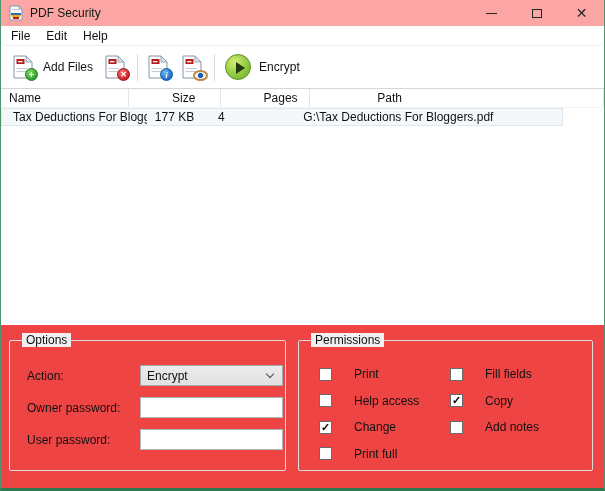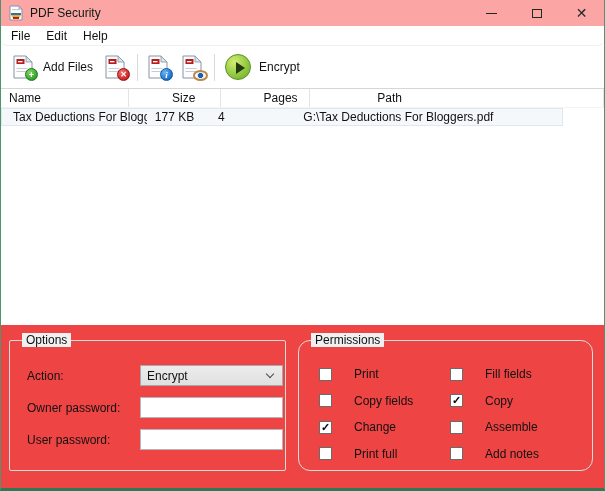--- a/index.html
+++ b/index.html
@@ -52,21 +52,21 @@
   .hcell { display:flex; align-items:center; padding-left:8px; border-right:1px solid #e4e4e4; height:100%; }
   .col-name { width:152px; } .col-size { width:66px; } .col-pages { width:64px; } .col-path { width:280px;margin-left:24px; }
   .list-row { display:flex; align-items:center; height:18px; width:562px; background:#f4f8fb; border:1px solid #e0e8ef; }
   .rcell { padding-left:8px; white-space:nowrap; overflow:hidden; }
   .rcell.col-name { display:flex; align-items:center; gap:5px; padding-left:6px; }
 
   
   .bottom-panel { position:relative; height:163px; background:#ef4444; }
   .groupbox { position:absolute; top:15px; height:131px; border:1px solid #dcdcdc; border-radius:2px; }
   .gb-options { left:8px; width:277px; }
-  .gb-permissions { left:297px; width:295px;border-radius:12px; }
+  .gb-permissions { left:297px; width:295px; }
   .group-title { position:absolute; top:-8px; left:12px; background:#f0f0f0; padding:0 4px; }
 
   .form-label { position:absolute; left:17px;text-align:center; }
   .lbl-action { top:28px; } .lbl-owner { top:60px; } .lbl-user { top:92px; }
   .field { position:absolute; left:130px; width:143px; height:21px; }
   .combobox { top:24px; background:linear-gradient(#ececec,#e0e0e0); border:1px solid #a5a9ad;
     display:flex; align-items:center; padding-left:6px; }
   .chevron { margin-left:auto; margin-right:9px; width:6px; height:6px;
     border-right:1.6px solid #4a4a4a; border-bottom:1.6px solid #4a4a4a; transform:rotate(45deg); margin-top:-3px; }
   .textinput { background:#fff; border:1px solid #b2b6ba; font:inherit; padding:0 5px; }
@@ -225,43 +225,39 @@
 
     <div class="groupbox gb-permissions">
       <span class="group-title">Permissions</span>
       <div class="perm-grid">
         <div class="perm-item">
           <span class="checkbox"></span>
           <span>Print</span>
         </div>
         <div class="perm-item">
           <span class="checkbox"></span>
-          <span>Copy fields</span>
+          <span>Help access</span>
         </div>
         <div class="perm-item">
           <span class="checkbox">✓</span>
           <span>Change</span>
         </div>
         <div class="perm-item">
           <span class="checkbox"></span>
           <span>Print full</span>
         </div>
         <div class="perm-item">
           <span class="checkbox"></span>
           <span>Fill fields</span>
         </div>
         <div class="perm-item">
           <span class="checkbox">✓</span>
           <span>Copy</span>
         </div>
         <div class="perm-item">
           <span class="checkbox"></span>
-          <span>Assemble</span>
-        </div>
-        <div class="perm-item">
-          <span class="checkbox"></span>
           <span>Add notes</span>
         </div>
       </div>
     </div>
 
   </div>
 </div>
 
 </body></html>

